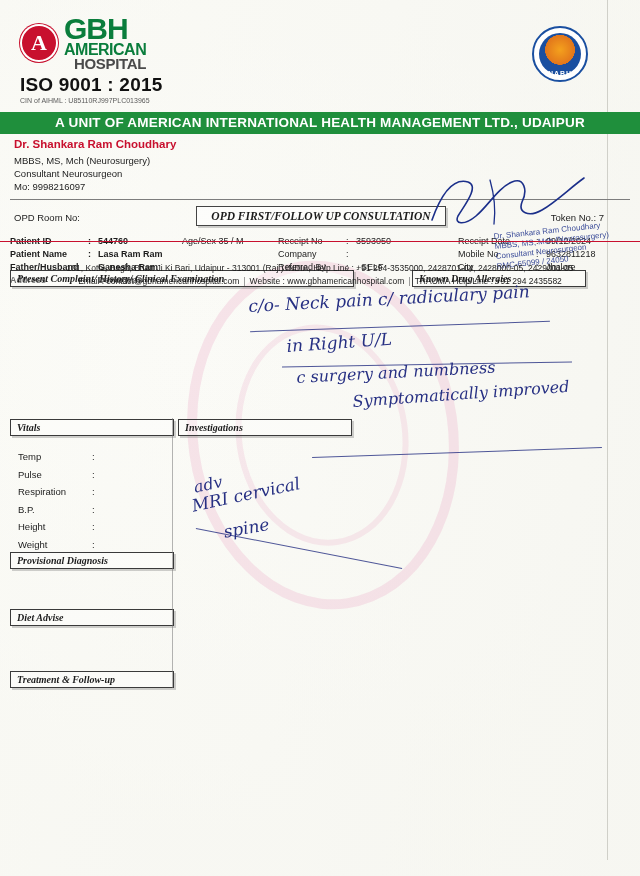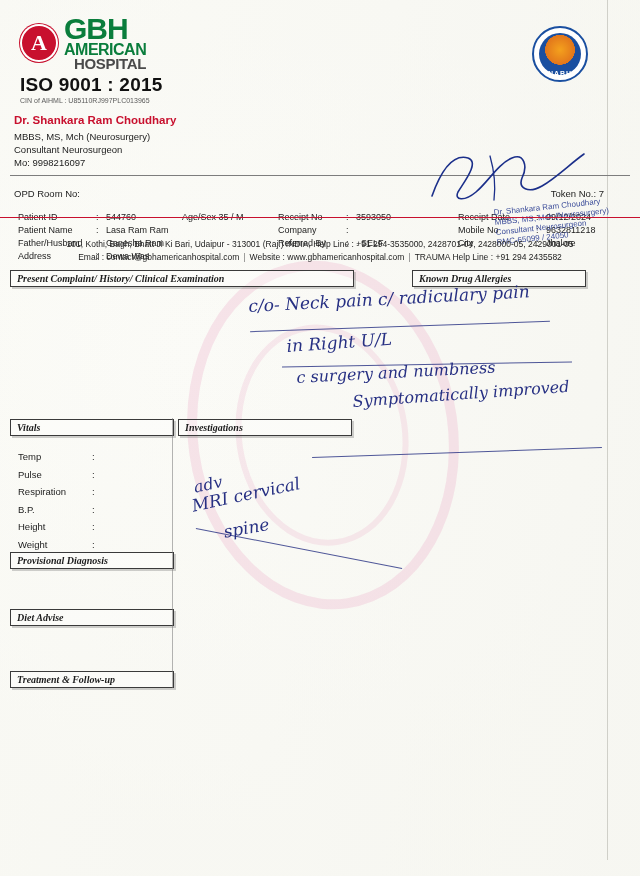--- a/index.html
+++ b/index.html
@@ -215,21 +215,21 @@
     position: relative;
     margin: 6px 10px 0 10px;
     height: 58px;
     font-size: 9px;
   }
   .info .cell { position: absolute; white-space: nowrap; }
   .lab { display: inline-block; }
   .colon { display: inline-block; width: 10px; text-align: left; }
   .val { display: inline-block; }
 
-  .c1 { left: 8px; }
+  .c1 { left: 0; font-weight: bold; }
   .c2 { left: 172px; }
   .c3 { left: 268px; }
   .c4 { left: 428px; padding-left: 20px; }
 
   .r1 { top: 0px; }
   .r2 { top: 13px; }
   .r3 { top: 26px; }
   .r4 { top: 39px; }
 
   .w-lab1 { width: 78px; }
@@ -370,35 +370,37 @@
         <div class="cin-line">CIN of AIHML : U85110RJ997PLC013965</div>
       </div>
 
       <div class="nabh">
         <div class="nabh-ring"></div>
         <div class="nabh-inner"></div>
         <div class="nabh-text">NABH</div>
       </div>
     </div>
 
+    <div class="green-bar">A UNIT OF AMERICAN INTERNATIONAL HEALTH MANAGEMENT LTD., UDAIPUR</div>
 
     <div class="doctor">
       <div class="doctor-name">Dr. Shankara Ram Choudhary</div>
       <div class="doctor-line">MBBS, MS, Mch (Neurosurgery)</div>
       <div class="doctor-line">Consultant Neurosurgeon</div>
       <div class="doctor-line">Mo: 9998216097</div>
     </div>
 
     <div class="hr"></div>
 
     <div class="opd-row">
       <div class="opd-room">
         <span>OPD Room No:</span>
         <span></span>
       </div>
+      <div class="title-box">OPD FIRST/FOLLOW UP CONSULTATION</div>
       <div class="token">
         <span>Token No.:</span>
         <span>7</span>
       </div>
     </div>
 
     <div class="info">
 
       <div class="cell c1 r1">
         <span class="lab w-lab1">Patient ID</span><span class="colon">:</span><span class="val">544760</span>

